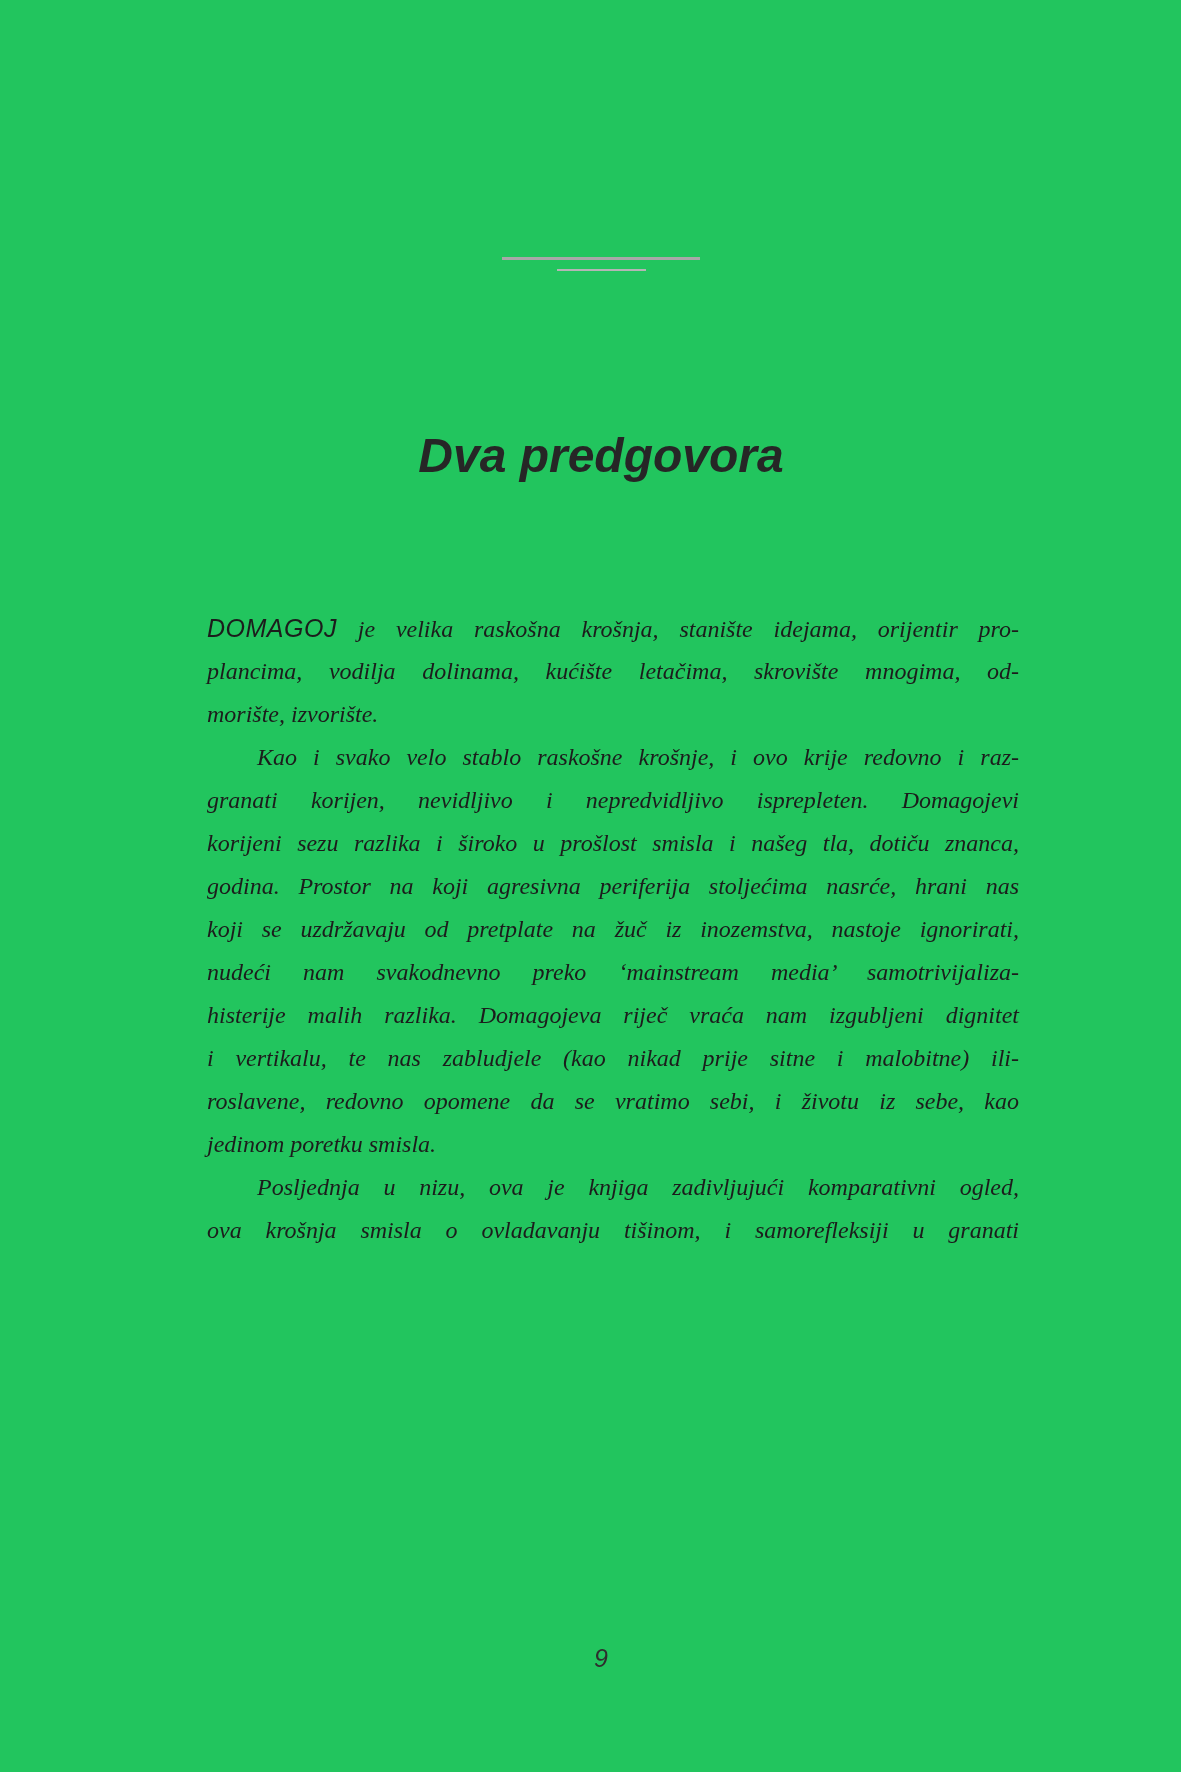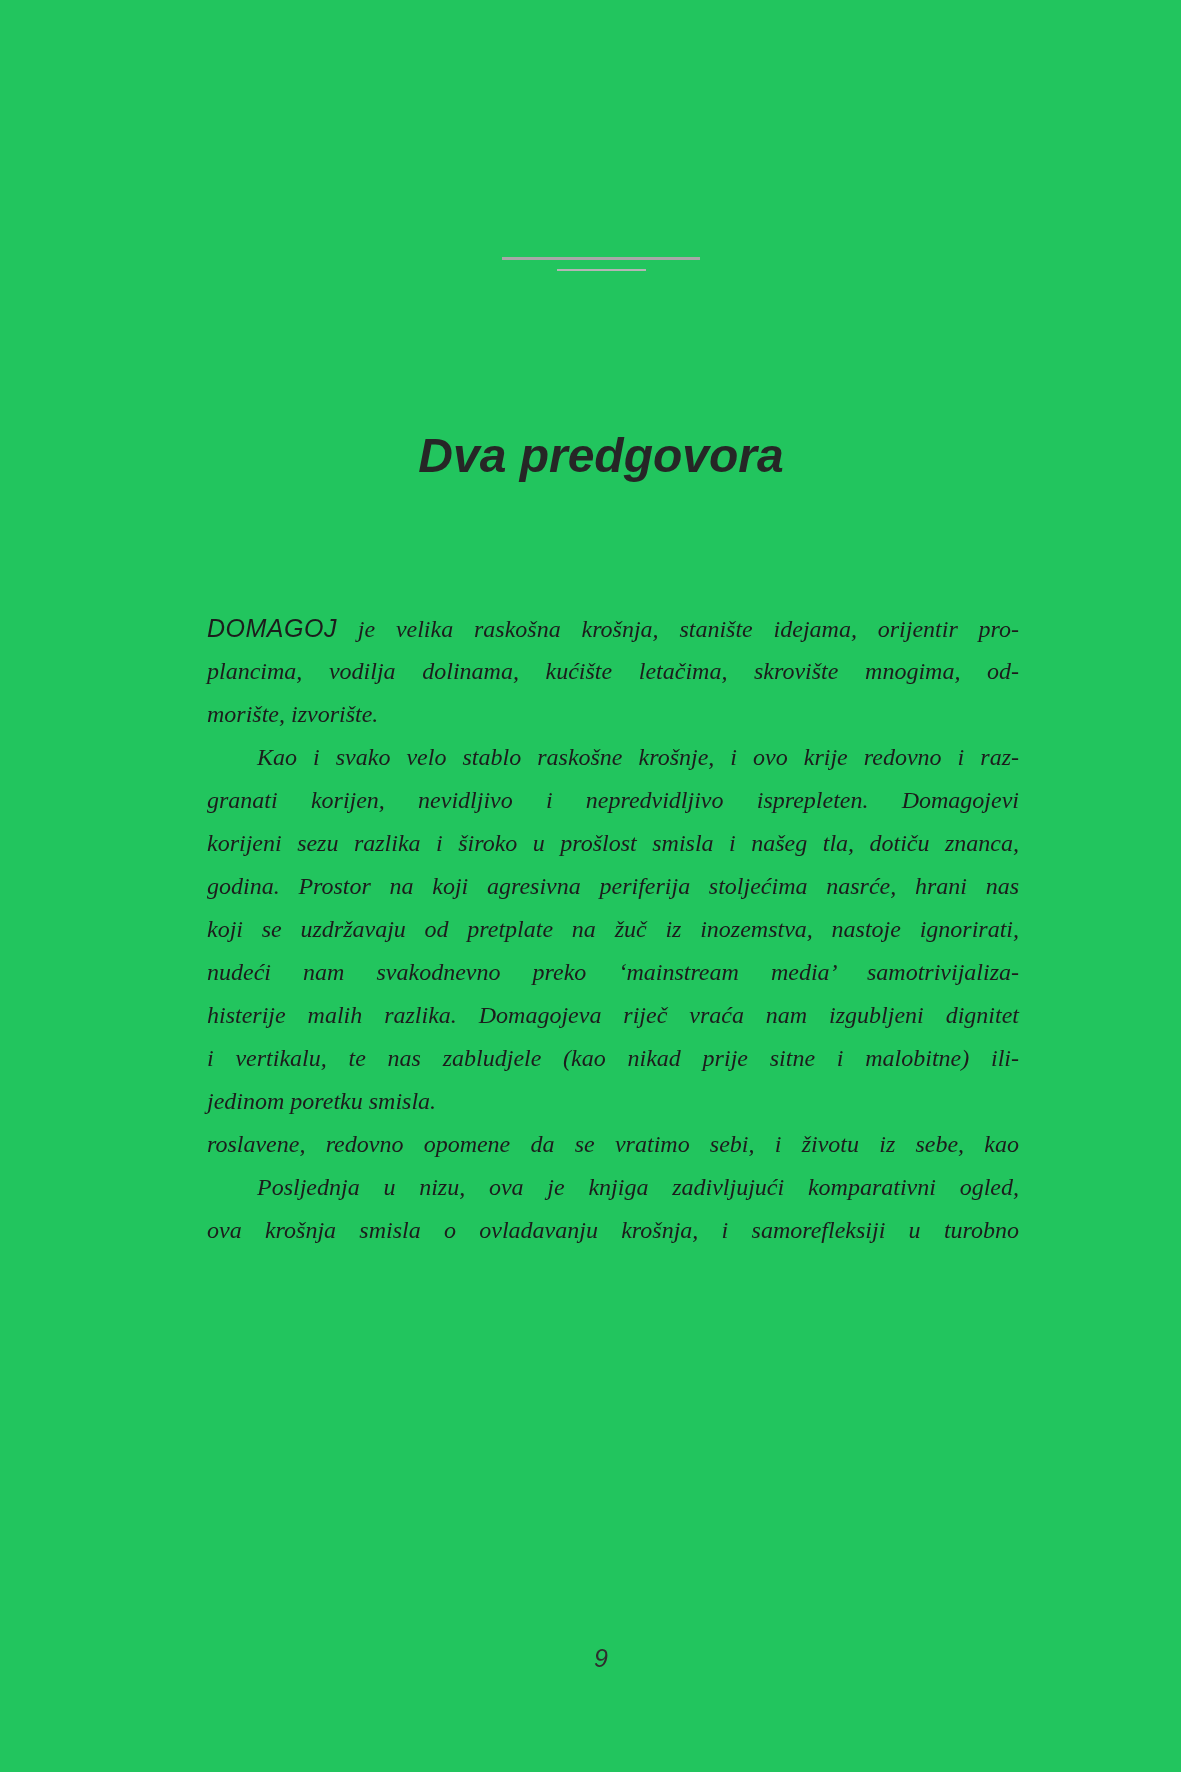--- a/index.html
+++ b/index.html
@@ -76,21 +76,21 @@
       <div class="line">plancima, vodilja dolinama, kućište letačima, skrovište mnogima, od-</div>
       <div class="line para-end">morište, izvorište.</div>
       <div class="line indent">Kao i svako velo stablo raskošne krošnje, i ovo krije redovno i raz-</div>
       <div class="line">granati korijen, nevidljivo i nepredvidljivo isprepleten. Domagojevi</div>
       <div class="line">korijeni sezu razlika i široko u prošlost smisla i našeg tla, dotiču znanca,</div>
       <div class="line">godina. Prostor na koji agresivna periferija stoljećima nasrće, hrani nas</div>
       <div class="line">koji se uzdržavaju od pretplate na žuč iz inozemstva, nastoje ignorirati,</div>
       <div class="line">nudeći nam svakodnevno preko ‘mainstream media’ samotrivijaliza-</div>
       <div class="line">histerije malih razlika. Domagojeva riječ vraća nam izgubljeni dignitet</div>
       <div class="line">i vertikalu, te nas zabludjele (kao nikad prije sitne i malobitne) ili-</div>
+      <div class="line">roslavene, redovno opomene da se vratimo sebi, i životu iz sebe, kao</div>
       <div class="line para-end">jedinom poretku smisla.</div>
-      <div class="line">roslavene, redovno opomene da se vratimo sebi, i životu iz sebe, kao</div>
       <div class="line indent">Posljednja u nizu, ova je knjiga zadivljujući komparativni ogled,</div>
-      <div class="line">ova krošnja smisla o ovladavanju krošnja, i samorefleksiji u turobno</div>
+      <div class="line">ova krošnja smisla o ovladavanju tišinom, i samorefleksiji u granati</div>
     </div>
 
   <div class="page-number" style="color: rgb(46, 46, 46);">9</div>
 
 </div>
 
 </body></html>

